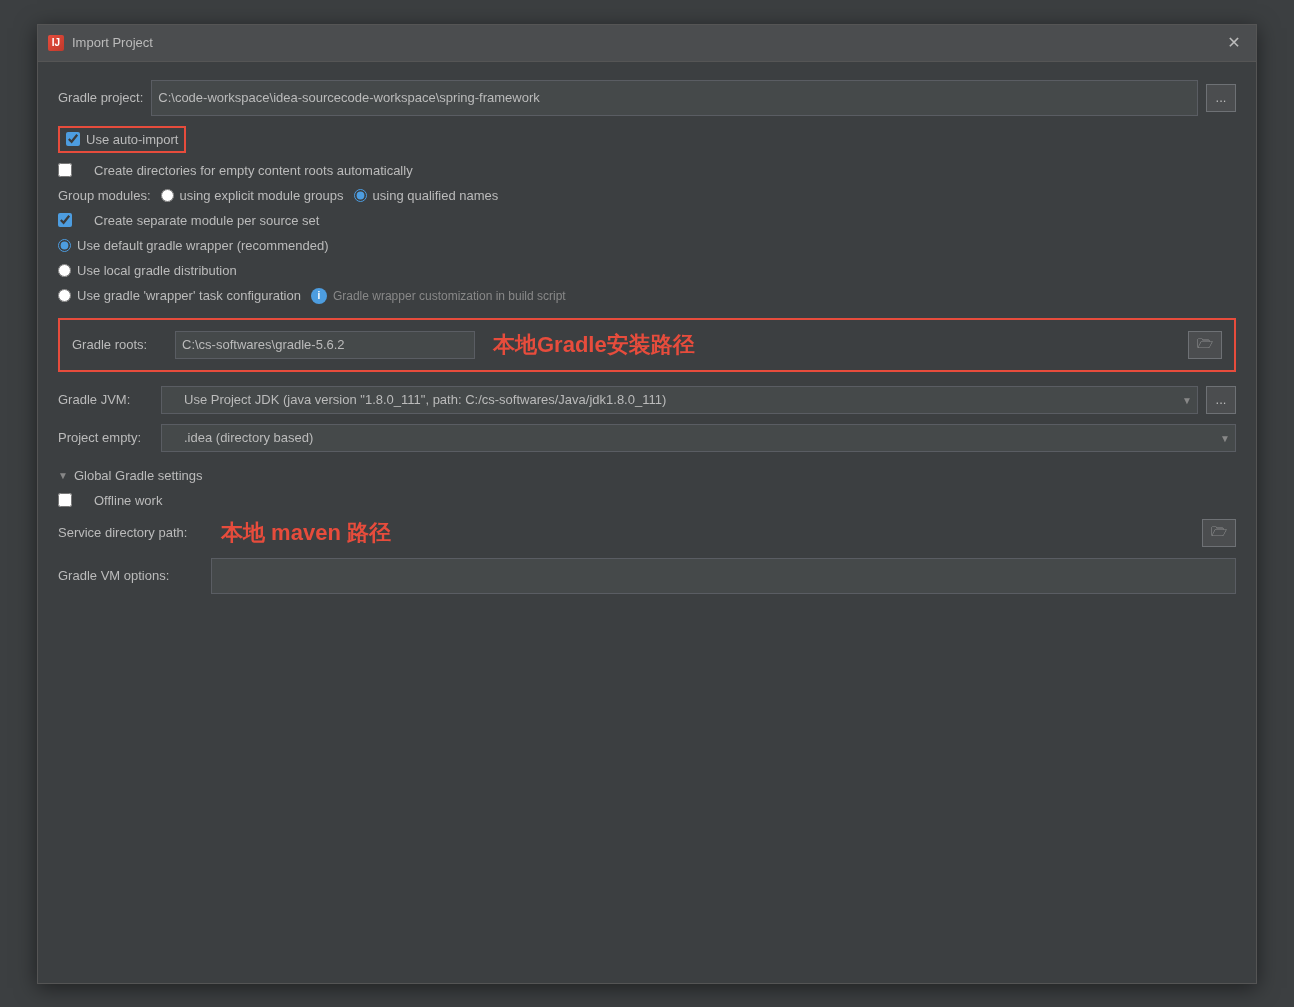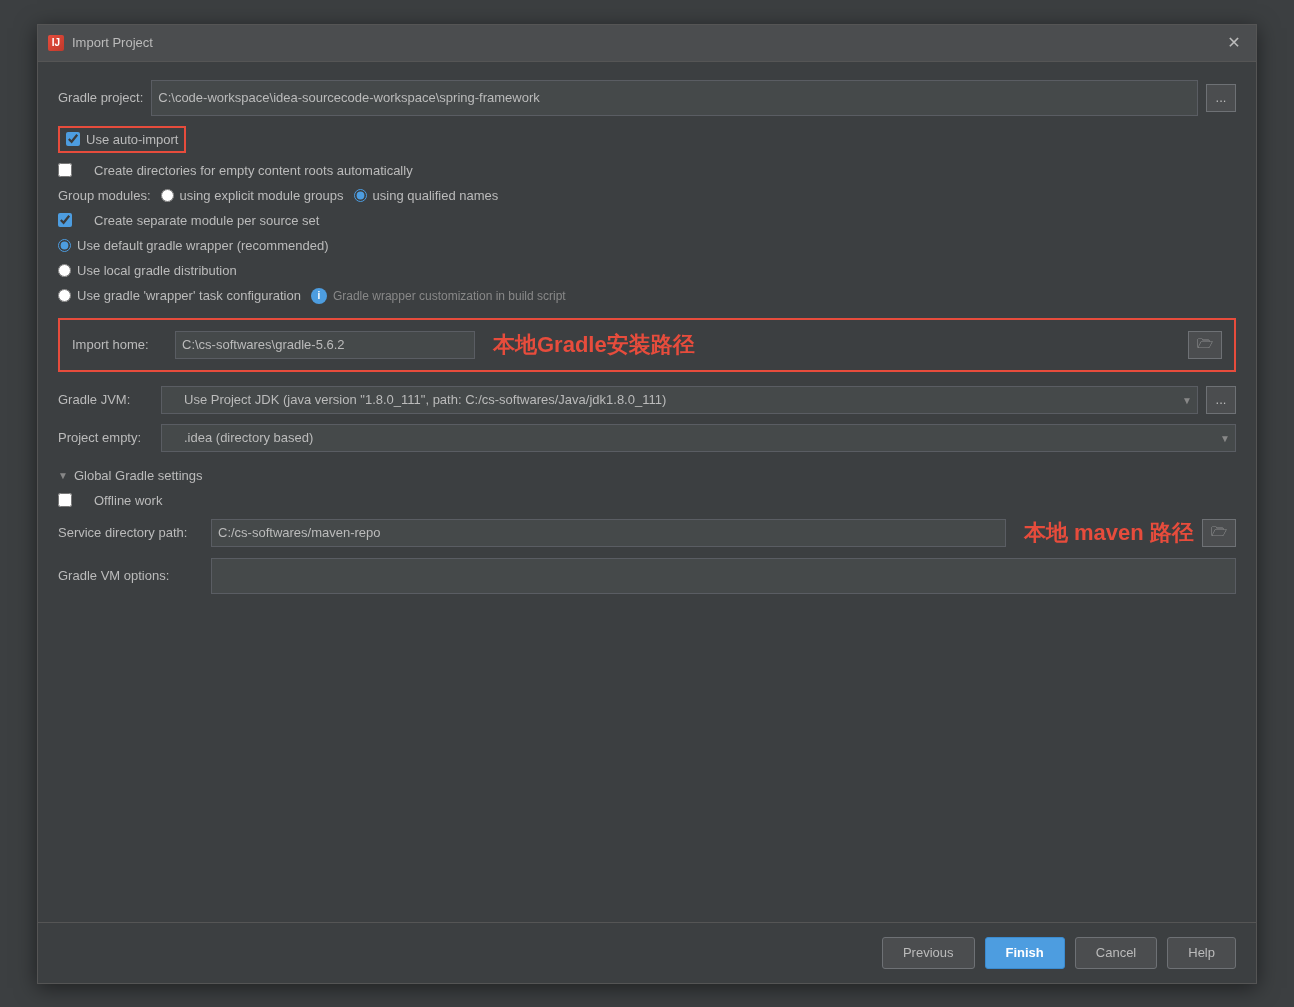--- a/index.html
+++ b/index.html
@@ -323,21 +323,21 @@
     </div>
 
     <div class="radio-row">
       <input type="radio" name="gradleOption" id="wrapperTask" style="">
       <label for="wrapperTask">Use gradle 'wrapper' task configuration</label>
       <span class="info-icon">i</span>
       <span class="info-note">Gradle wrapper customization in build script</span>
     </div>
 
     <div class="gradle-home-section">
-      <span class="gradle-home-label">Import home:</span>
+      <span class="gradle-home-label">Gradle roots:</span>
       <input class="gradle-home-input" type="text" value="C:\cs-softwares\gradle-5.6.2" style="">
       <span class="annotation-text">本地Gradle安装路径</span>
       <button class="browse-btn" style="margin-left: auto;">
         <span>🗁</span>
       </button>
     </div>
 
     <div class="field-row">
       <span class="field-label" style="min-width: 95px;">Gradle JVM:</span>
       <div class="select-wrapper">
@@ -364,33 +364,26 @@
       <span>Global Gradle settings</span>
     </div>
 
     <div class="checkbox-row" style="">
       <input type="checkbox" id="offlineWork" style="">
       <label for="offlineWork">Offline work</label>
     </div>
 
     <div class="field-row service-dir-section">
       <span class="field-label" style="min-width: 145px;">Service directory path:</span>
-      <input class="service-input" type="text" value="C:/cs-softwares/maven-repo" style="">
       <span class="maven-annotation">本地 maven 路径</span>
       <button class="browse-btn" style="margin-left: auto; flex-shrink: 0;">
         <span>🗁</span>
       </button>
     </div>
 
     <div class="field-row">
       <span class="field-label" style="min-width: 145px;">Gradle VM options:</span>
       <input class="text-input" type="text" value="" style="">
     </div>
 
   </div>
 
-  <div class="footer">
-    <button class="footer-btn btn-default">Previous</button>
-    <button class="footer-btn btn-primary">Finish</button>
-    <button class="footer-btn btn-default">Cancel</button>
-    <button class="footer-btn btn-default">Help</button>
-  </div>
 </div>
 
 </body></html>

